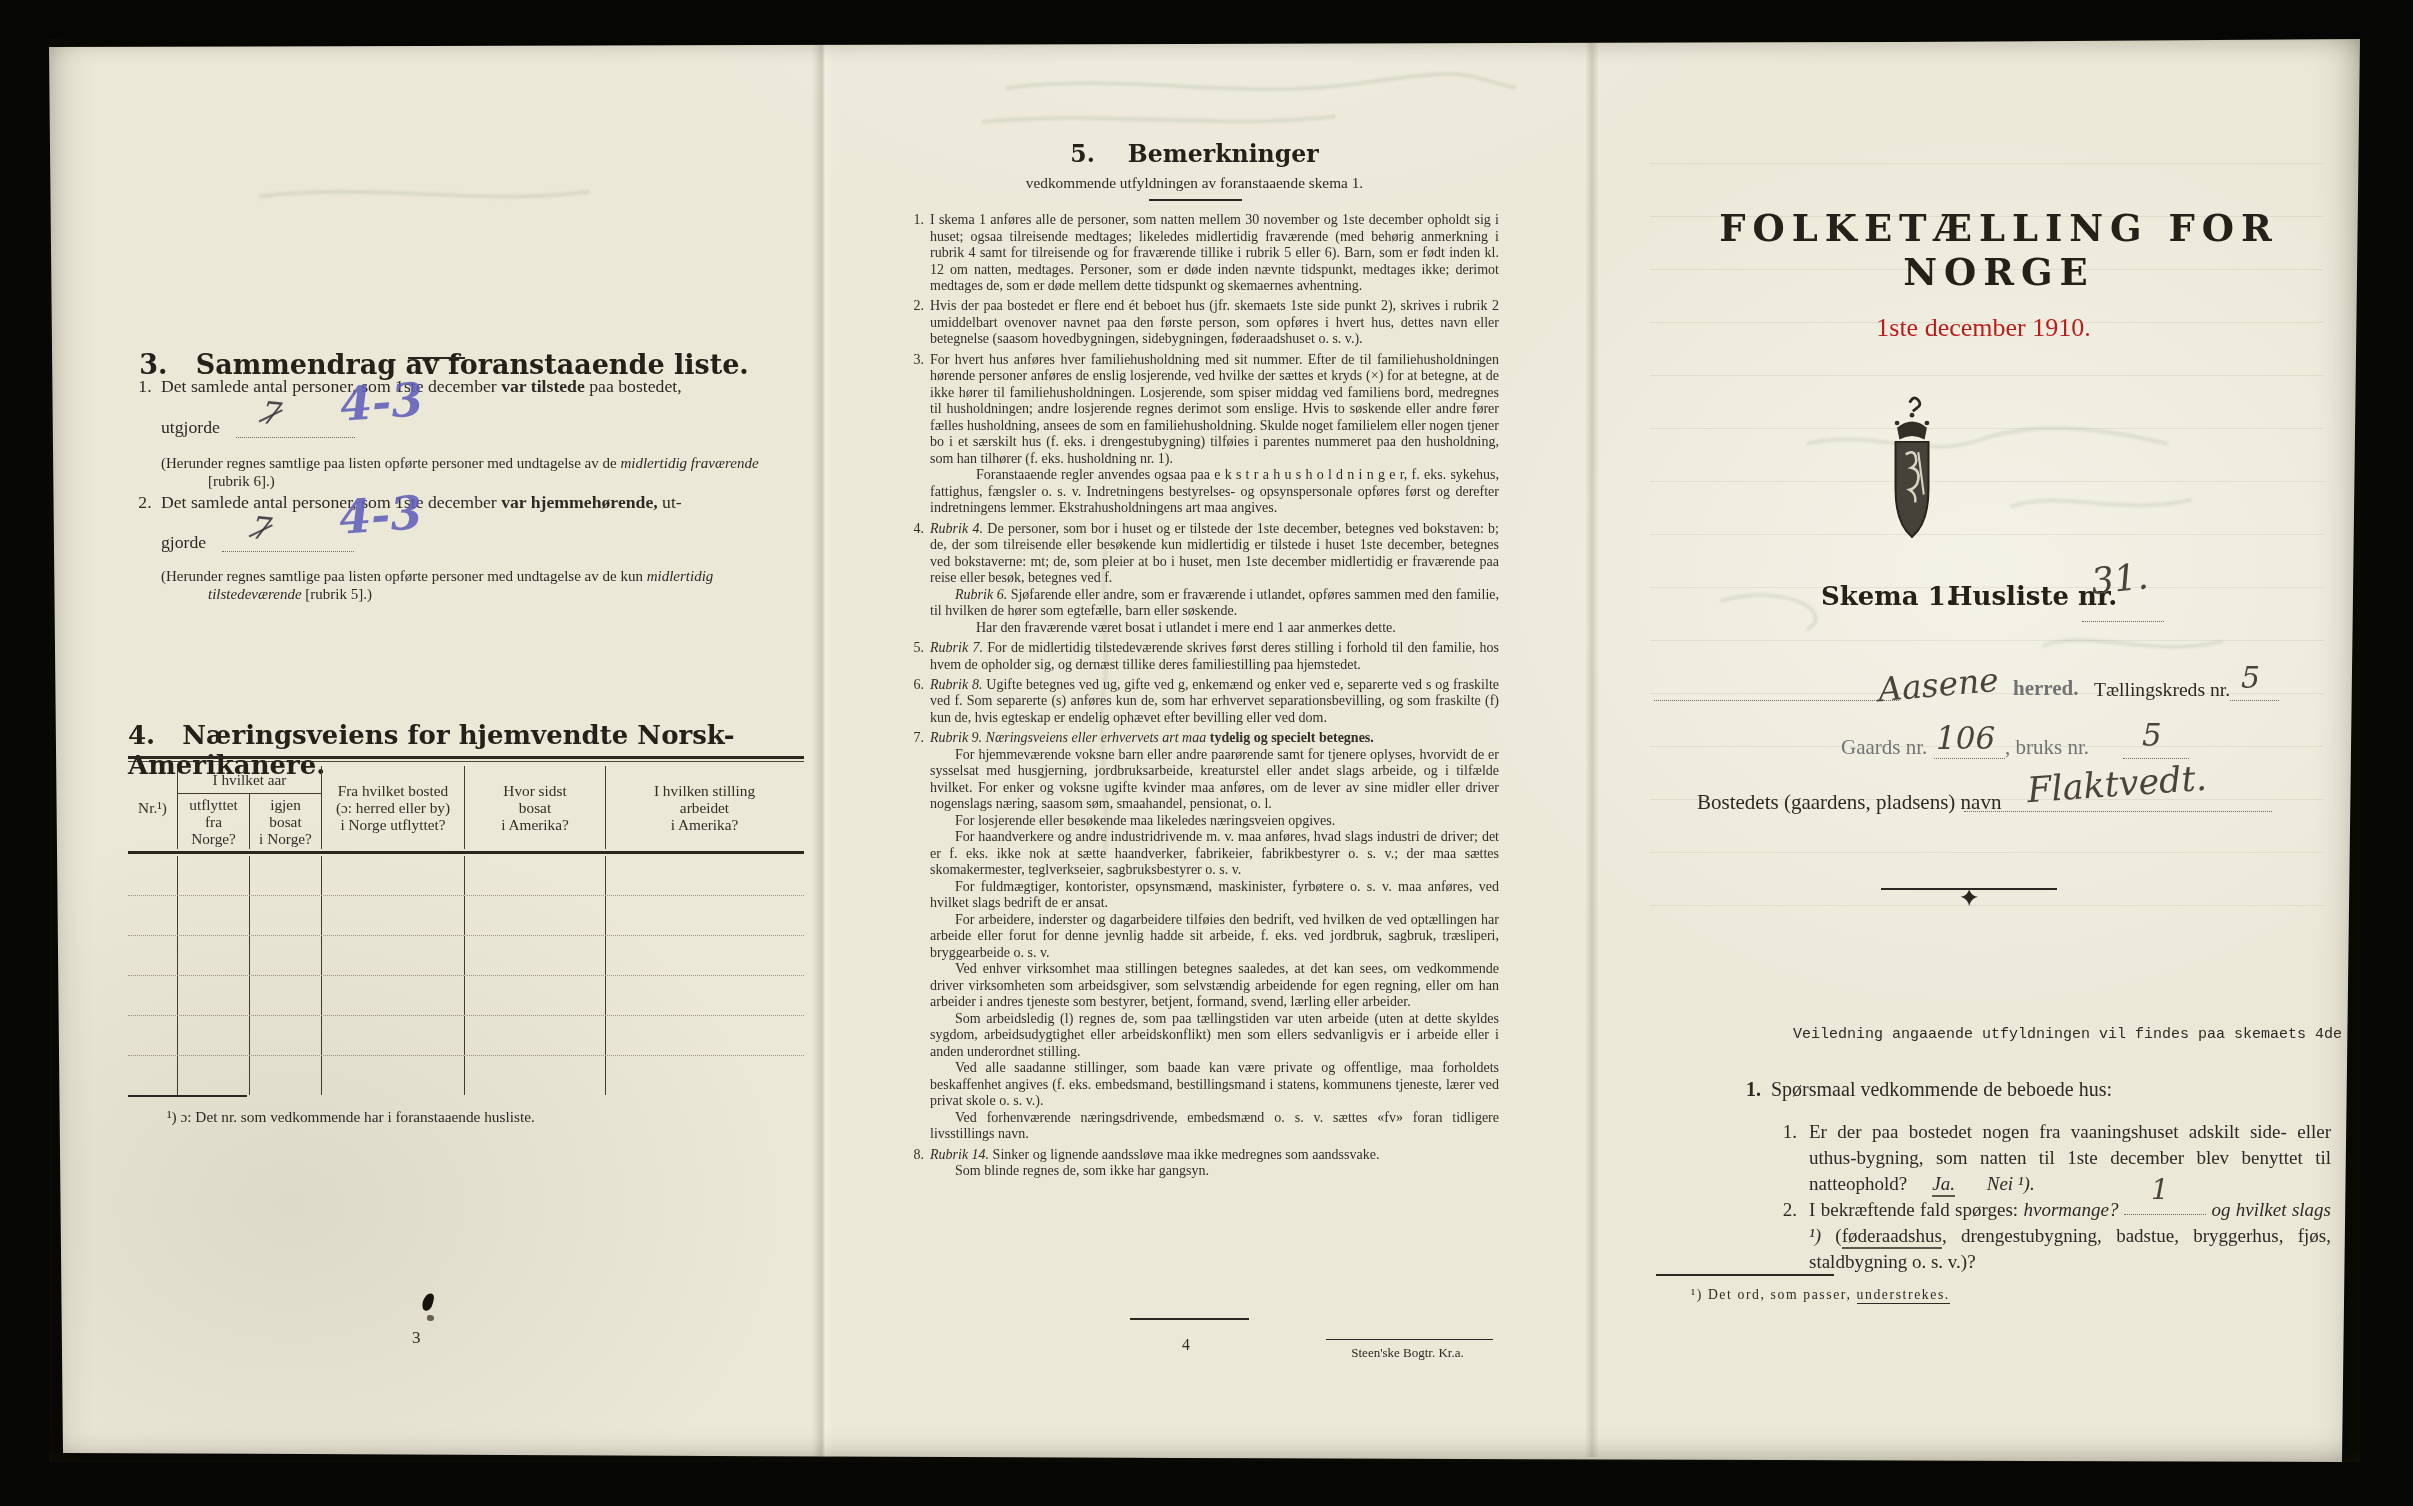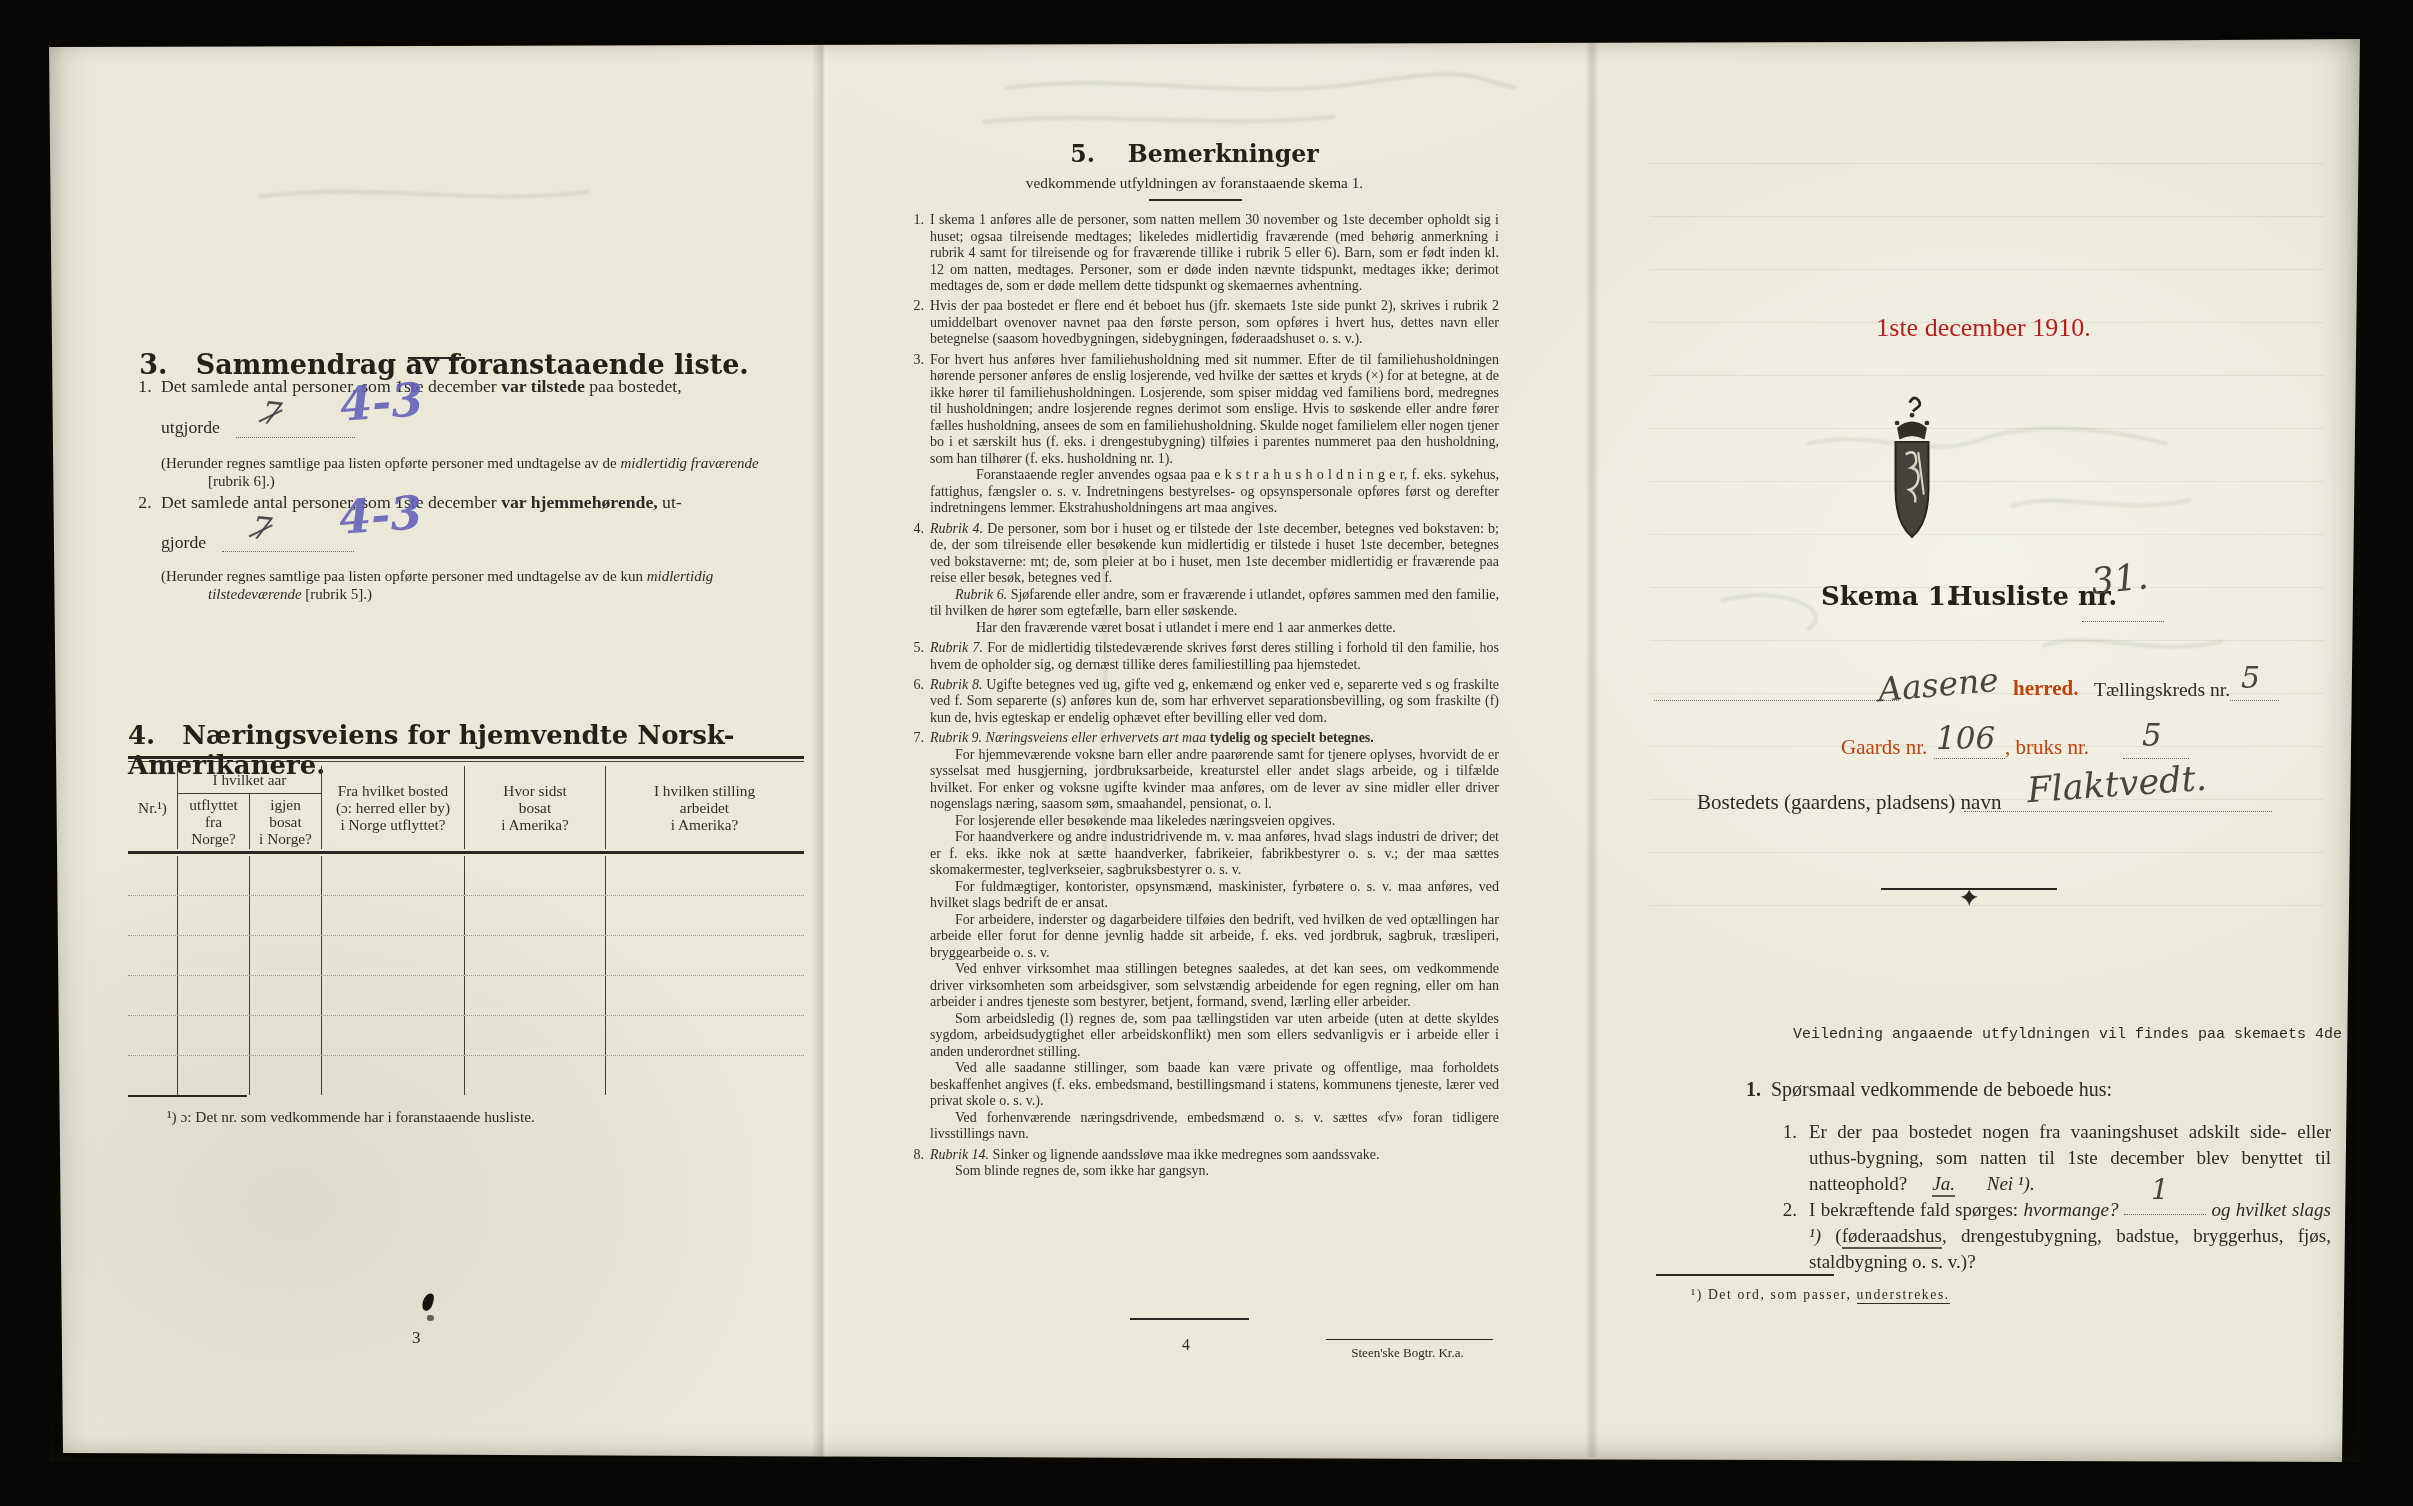--- a/index.html
+++ b/index.html
@@ -57,21 +57,21 @@
   .tbl-row + .tbl-row{border-top:1.3px dotted rgba(92,84,66,0.55);}
   .td{height:100%;}
   
   #mid-items{position:absolute;left:930px;top:212px;width:569px;font-size:14px;line-height:16.5px;color:#332e26;}
   .m-item{position:relative;margin-bottom:3.9px;}
   .m-num{position:absolute;left:-28px;width:22px;text-align:right;}
   .m-item p{margin:0;text-align:justify;}
   .m-sub{text-indent:25px;}
   .m-sub2{text-indent:46px;}
   
-  .rp-label{font-size:21px;color:#c2410c;}
+  .rp-label{font-size:21px;color:#737373;}
   .rp-q{position:absolute;font-size:19px;line-height:26px;width:522px;text-align:justify;}
   .q-num{position:absolute;left:-39px;width:27px;text-align:right;}
   .blank{display:inline-block;position:relative;width:82px;height:15.7px;vertical-align:baseline;}
   .blank .fill{position:absolute;left:0;right:0;bottom:0.8px;border-bottom:1.6px dotted #6f695b;}
   .blank .hw{position:absolute;left:27px;top:-23.6px;font-size:28px;}
 </style>
 </head>
 <body>
 
 <div id="canvas">
@@ -273,20 +273,21 @@
         <p><span class="i">Rubrik 14.</span><span>  Sinker og lignende aandssløve maa ikke medregnes som aandssvake.</span></p>
         <p class="m-sub">Som blinde regnes de, som ikke har gangsyn.</p>
       </div>
     </div>
 
     <div class="rule" style="left:1130px;top:1318px;width:119px;height:2px;"></div>
     <div class="abs" style="left:1182px;top:1336px;font-size:15.7px;">4</div>
     <div class="rule" style="left:1326px;top:1339px;width:167px;height:1.2px;"></div>
     <div class="abs c" style="left:1321px;top:1345px;width:173px;font-size:13px;">Steen'ske Bogtr.  Kr.a.</div>
 
+    <div class="abs title-slab c" style="left:1681px;top:206px;width:636px;font-size:37px;letter-spacing:7px;">FOLKETÆLLING FOR NORGE</div>
     <div class="abs c" style="left:1681px;top:313px;width:605px;font-size:26px;color:#b91c1c;">1ste december 1910.</div>
 
     <svg class="abs" style="left:1886px;top:390px;width:52px;height:165px;" viewBox="0 0 66 210">
       <path d="M30 16 q5 -10 11 -3 q5 6 -2 10 l-5 4" fill="none" stroke="#2a2620" stroke-width="3.5"></path>
       <path d="M14 48 q19 -16 38 0 l-3 15 q-16 -9 -32 0 Z" fill="#332f27"></path>
       <circle cx="14" cy="42" r="3" fill="#332f27"></circle>
         <circle cx="33" cy="32" r="3" fill="#332f27"></circle>
         <circle cx="52" cy="42" r="3" fill="#332f27"></circle>
       <path d="M12 66 h42 v60 q0 44 -21 61 q-21 -17 -21 -61 Z" fill="#474239" stroke="#26231d" stroke-width="2.5"></path>
       <path d="M25 82 q11 -7 13 4 q2 9 -6 13 q11 2 9 15 q-2 11 -11 13 q9 5 7 16" fill="none" stroke="#d9d5c4" stroke-width="3.2"></path>

